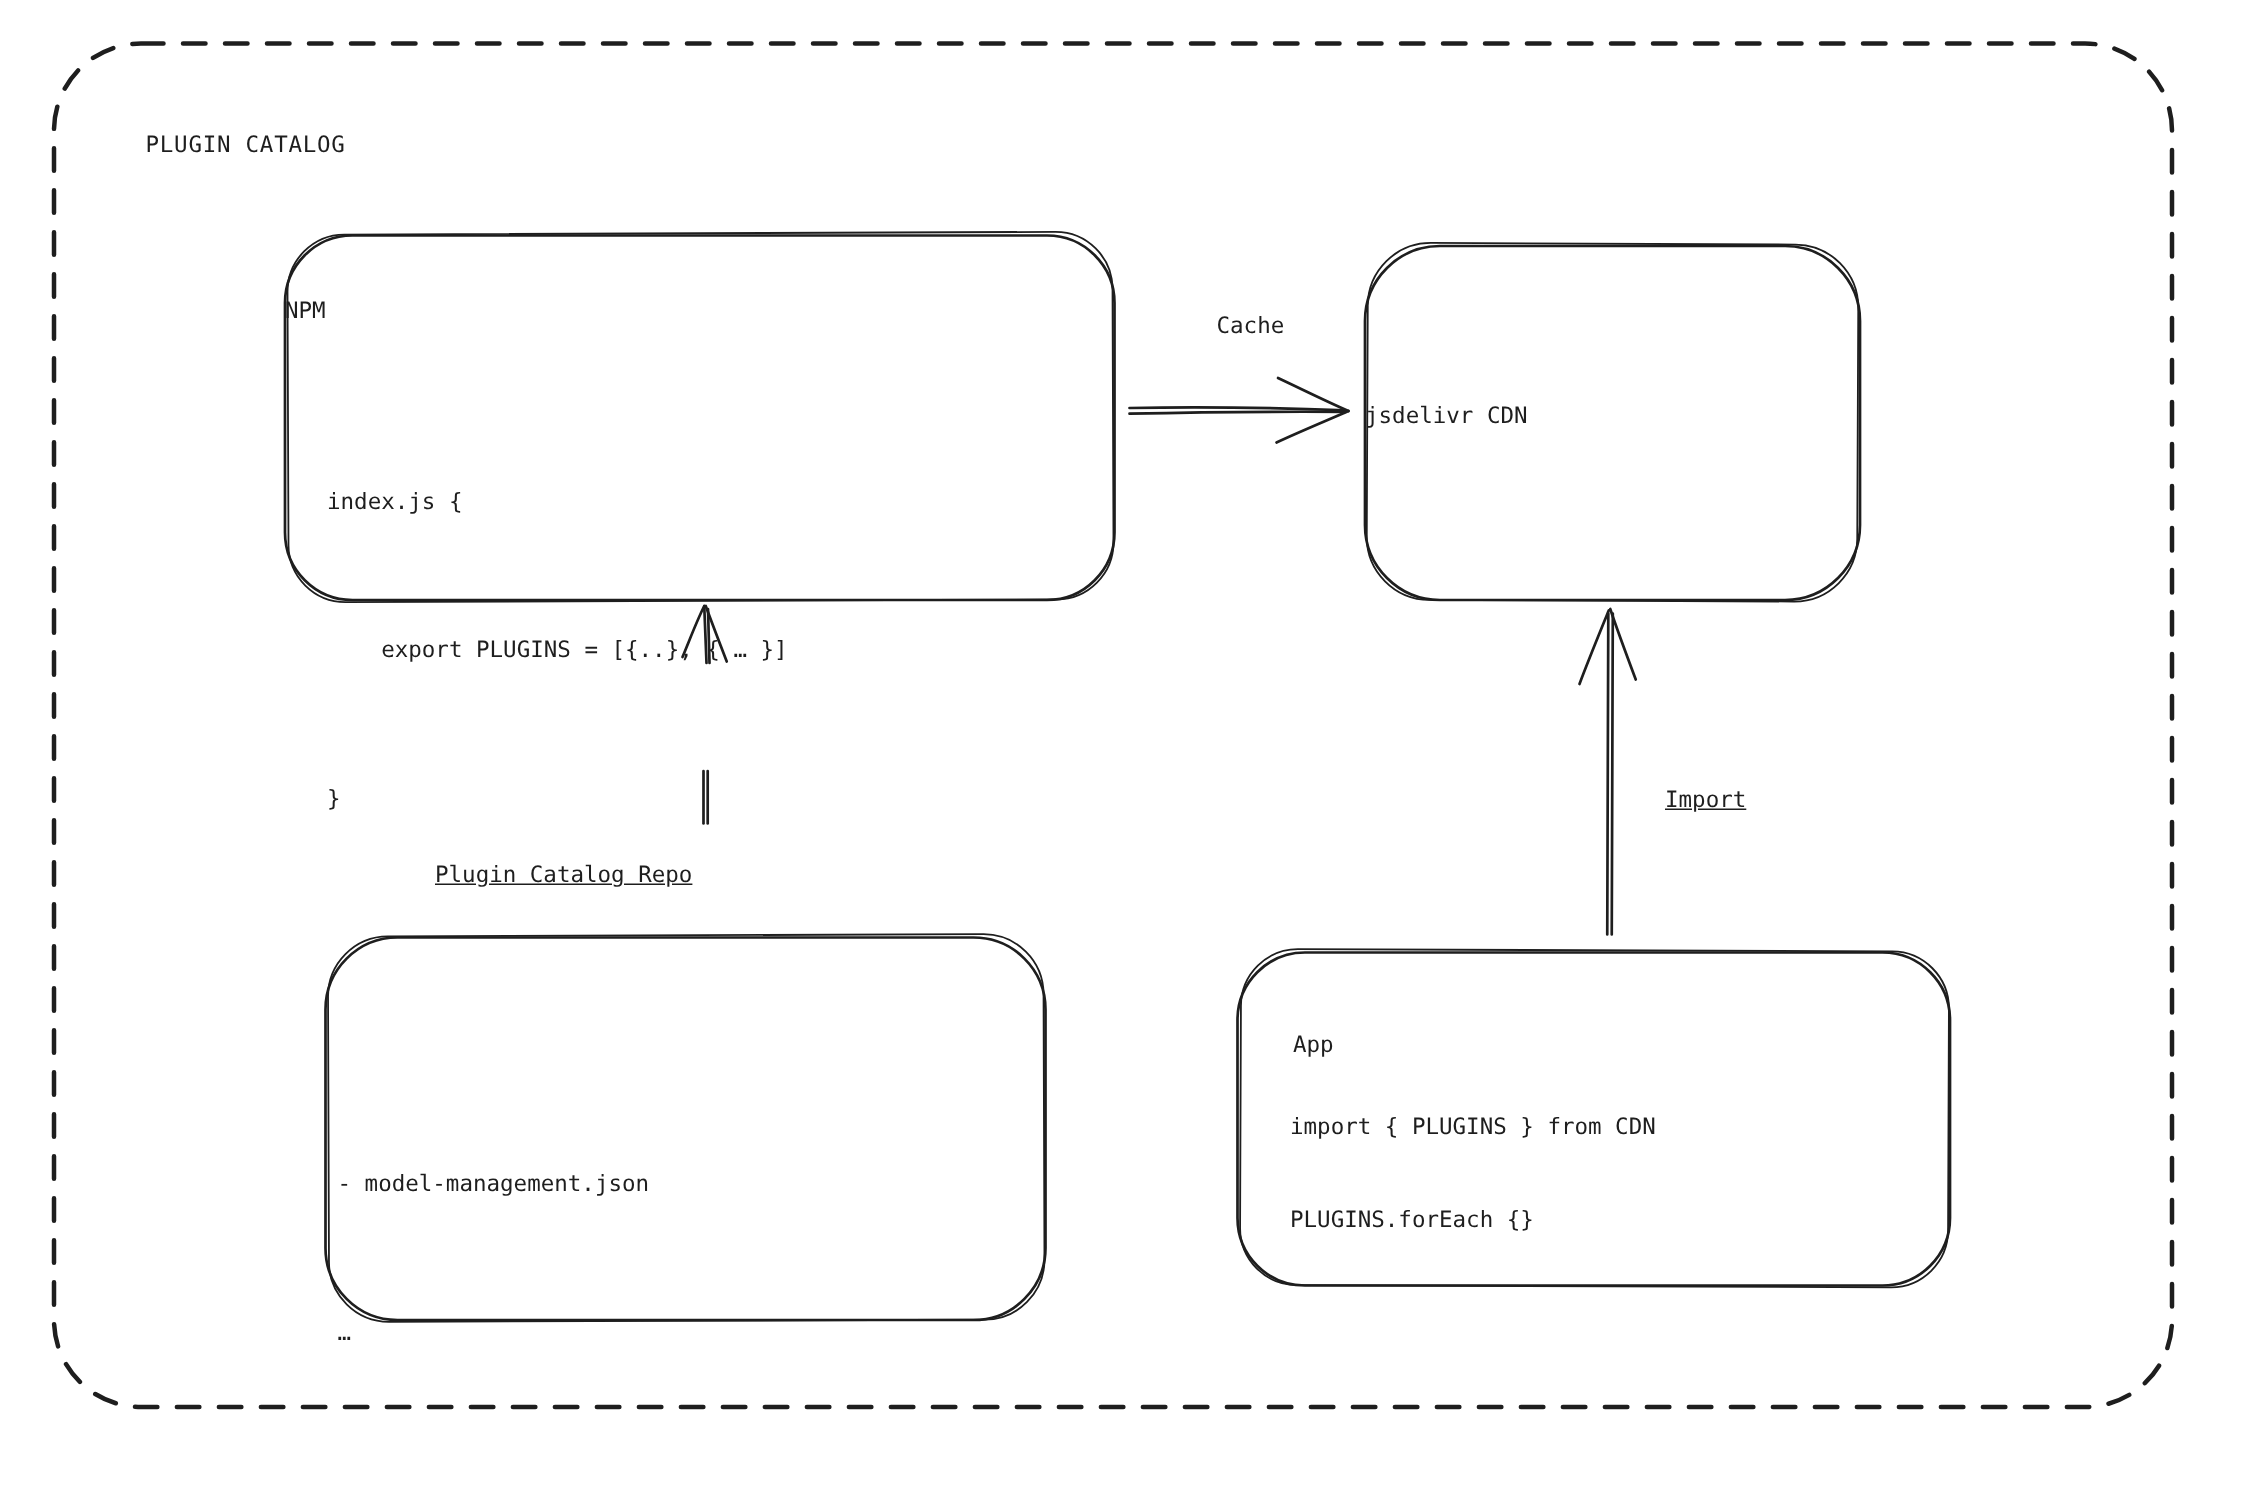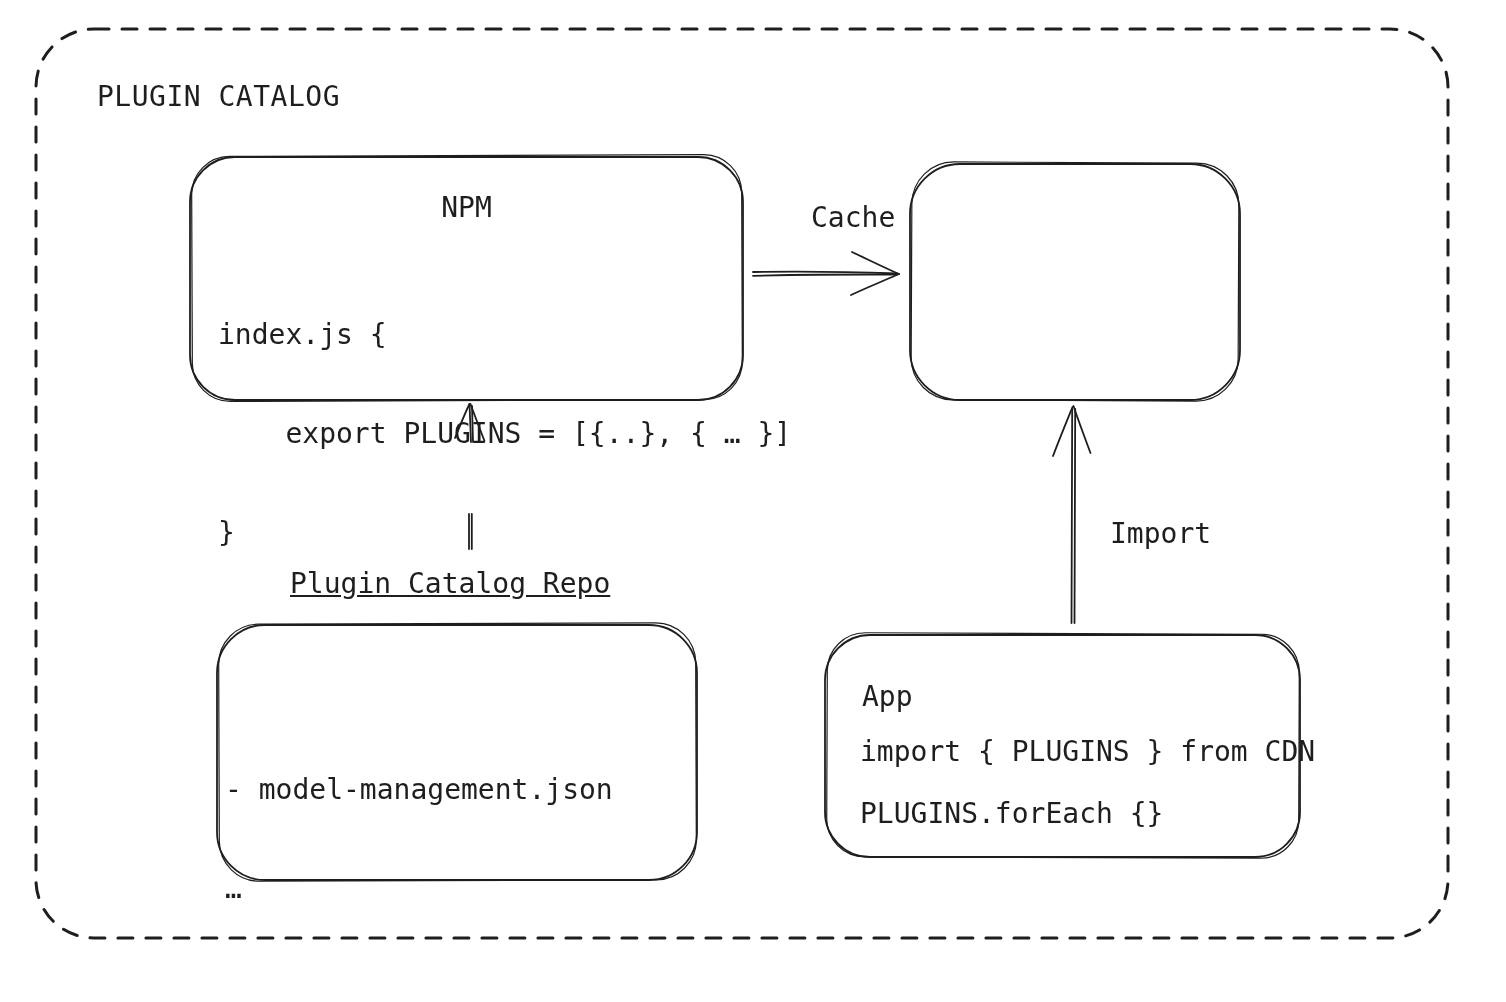--- a/index.html
+++ b/index.html
@@ -8,39 +8,39 @@
   .canvas {
     position: relative;
     width: 1506px; height: 1002px;
     background: var(--bg);
     font-family: "DejaVu Sans Mono", "Liberation Mono", monospace;
     color: var(--stroke);
   }
   svg.layer { position: absolute; left: 0; top: 0; }
   .t {
     position: absolute;
-    font-size: 28px;
+    font-size: 15px;
     line-height: 33px;
     white-space: pre;
     color: var(--stroke);
     font-weight: 500;
   }
-  .center { text-align: center; }
+  .center { }
   .frame-title   { left: 97px;  top: 80px;  letter-spacing: 0.5px; }
   .npm-title     { left: 190px; top: 191px; width: 553px; }
   .npm-code      { left: 218px; top: 252px; }
   .cdn-title     { left: 910px; top: 261px; width: 330px; }
   .cache-label   { left: 789px; top: 201px; margin-left: 22px; }
   .build-label   { left: 330px; top: 444px; width: 280px; line-height: 32px; }
   .repo-title    { left: 290px; top: 567px; text-decoration: underline; }
   .repo-files    { left: 225px; top: 707px; }
   .app-title     { left: 862px; top: 680px; }
   .app-code-1    { left: 860px; top: 735px; }
   .app-code-2    { left: 860px; top: 797px; }
-  .import-label  { left: 1110px; top: 517px; }
+  .import-label  { left: 1110px; top: 517px; text-decoration: underline; }
 </style>
 </head>
 <body>
 
 <div class="canvas">
 
   <svg class="layer" width="1506" height="1002" viewBox="0 0 1506 1002" fill="none" stroke="#1e1e1e" stroke-linecap="round" stroke-linejoin="round">
 
     <rect x="36" y="29" width="1412" height="909" rx="58" stroke-width="3" stroke-dasharray="15 13"></rect>
 
@@ -90,20 +90,21 @@
 
   <div class="t frame-title">PLUGIN CATALOG</div>
 
   <div class="t npm-title center">NPM</div>
   <div class="t npm-code">
     <div>index.js {</div>
     <div>    export PLUGINS = [{..}, { … }]</div>
     <div>}</div>
   </div>
 
+  <div class="t cdn-title center">jsdelivr CDN</div>
 
   <div class="t cache-label">Cache</div>
   <div class="t import-label">Import</div>
 
   <div class="t repo-title">Plugin Catalog Repo</div>
   <div class="t repo-files">
     <div>- model-management.json</div>
     <div>…</div>
   </div>
 

